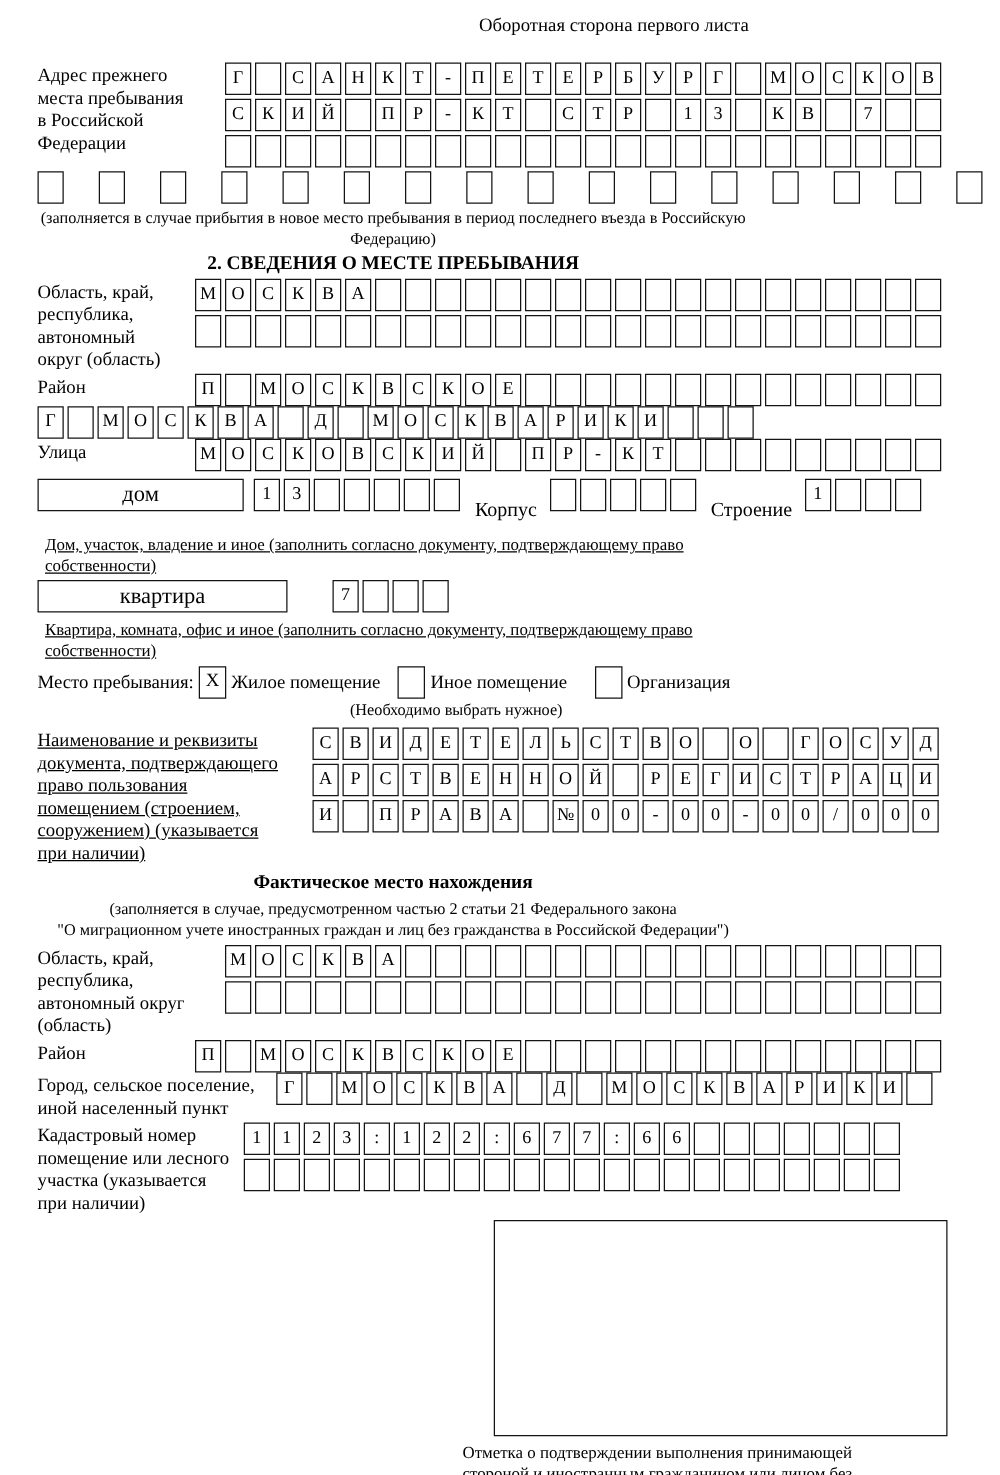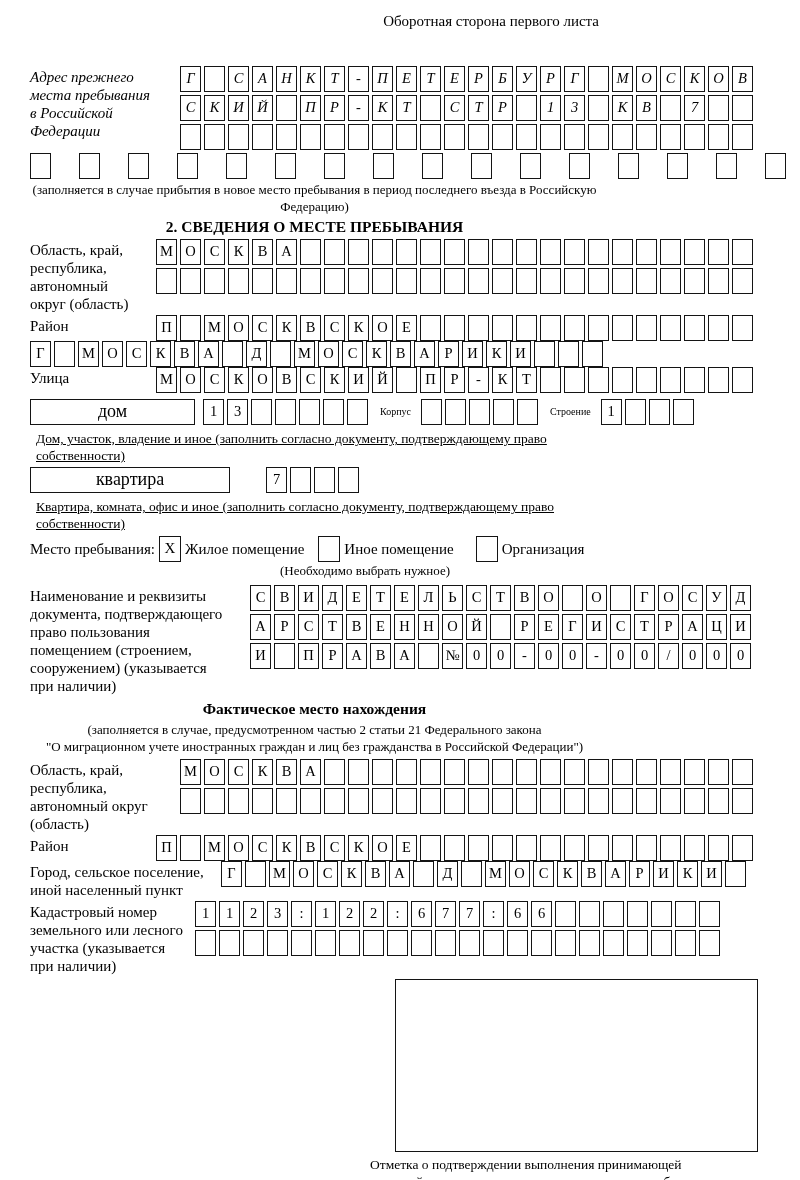--- a/index.html
+++ b/index.html
@@ -7,51 +7,51 @@
   .page { width:644px; min-height:1180px; box-sizing:border-box; padding:12px 45px 12px 30px; }
 
   .header-note { text-align:right; font-size:15px; line-height:18px; }
 
   .row { display:flex; align-items:flex-start; }
   .lbl { font-size:15px; line-height:18px; white-space:pre-line; box-sizing:border-box; padding-right:6px; padding-top:2px; }
   .w126 { flex:0 0 126px; }
   .w150 { flex:0 0 150px; }
   .w165 { flex:0 0 165px; }
   .w191 { flex:0 0 191px; }
-  .w220 { flex:0 0 220px; }
+  .w220 { flex:0 0 220px;text-decoration:underline; }
 
   .cellcol { display:flex; flex-direction:column; row-gap:3px; }
   .cells { display:flex; column-gap:3px; }
   .cell { flex:0 0 21px; width:21px; height:26px; box-sizing:border-box;
           border:1.5px solid #141414; text-align:center; font-size:14.5px;
           line-height:22px; overflow:hidden; }
 
   .namebox { height:26px; box-sizing:border-box; border:1.5px solid #141414;
              text-align:center; font-size:18px; line-height:22px; }
   .nb165 { width:165px; flex:0 0 165px; }
   .nb200 { width:200px; flex:0 0 200px; }
-  .inline-lbl { font-size:10px; line-height:26px; margin:0 10px 0 12px; white-space:nowrap; }
+  .inline-lbl { font-size:16px; line-height:26px; margin:13px 10px 0 12px; white-space:nowrap; }
 
   .note { font-size:13px; line-height:17px; text-align:center; }
   .caption { font-size:13.5px; line-height:17px; margin-left:6px; }
   .sec-title { font-size:15.5px; font-weight:bold; text-align:center; line-height:20px; }
 
   .place-row { display:flex; align-items:center; column-gap:4px; font-size:15px; }
   .chk { flex:0 0 22px; width:22px; height:26px; box-sizing:border-box; border:1.5px solid #141414;
          text-align:center; font-size:15px; line-height:22px; }
   .opt2 { margin-left:10px; }
   .opt3 { margin-left:18px; }
   .subnote { font-size:13px; line-height:17px; text-align:center; width:330px; margin-left:170px; }
 
   .prenote { font-size:13px; line-height:17px; text-align:center; white-space:pre-line; }
   .stamp-box { width:363px; height:173px; box-sizing:border-box; border:1.6px solid #141414; margin-left:365px; }
   .stamp-caption { width:410px; margin-left:340px; font-size:13.5px; line-height:17px; white-space:pre-line; margin-top:4px; }
 
   .mt1{margin-top:5px;text-decoration:underline;} .mt2{margin-top:2px;} .mt3{margin-top:3px;gap:28px;} .mt4{margin-top:4px;}
-  .mt6{margin-top:6px;} .mt24{margin-top:36px;font-style:italic;}
+  .mt6{margin-top:6px;} .mt24{margin-top:20px;}
 </style>
 </head>
 <body>
 
 <div class="page">
 
   <div class="header-note">Оборотная сторона первого листа</div>
 
   <div class="row mt24">
     <div class="lbl w150">Адрес прежнего
@@ -580,21 +580,21 @@
         <span class="cell">Р</span>
         <span class="cell">И</span>
         <span class="cell">К</span>
         <span class="cell">И</span>
         <span class="cell"></span>
       </div>
   </div>
 
   <div class="row mt2">
     <div class="lbl w165">Кадастровый номер
-земельного или лесного
+помещение или лесного
 участка (указывается
 при наличии)</div>
     <div class="cellcol">
       <div class="cells">
           <span class="cell">1</span>
           <span class="cell">1</span>
           <span class="cell">2</span>
           <span class="cell">3</span>
           <span class="cell">:</span>
           <span class="cell">1</span>

